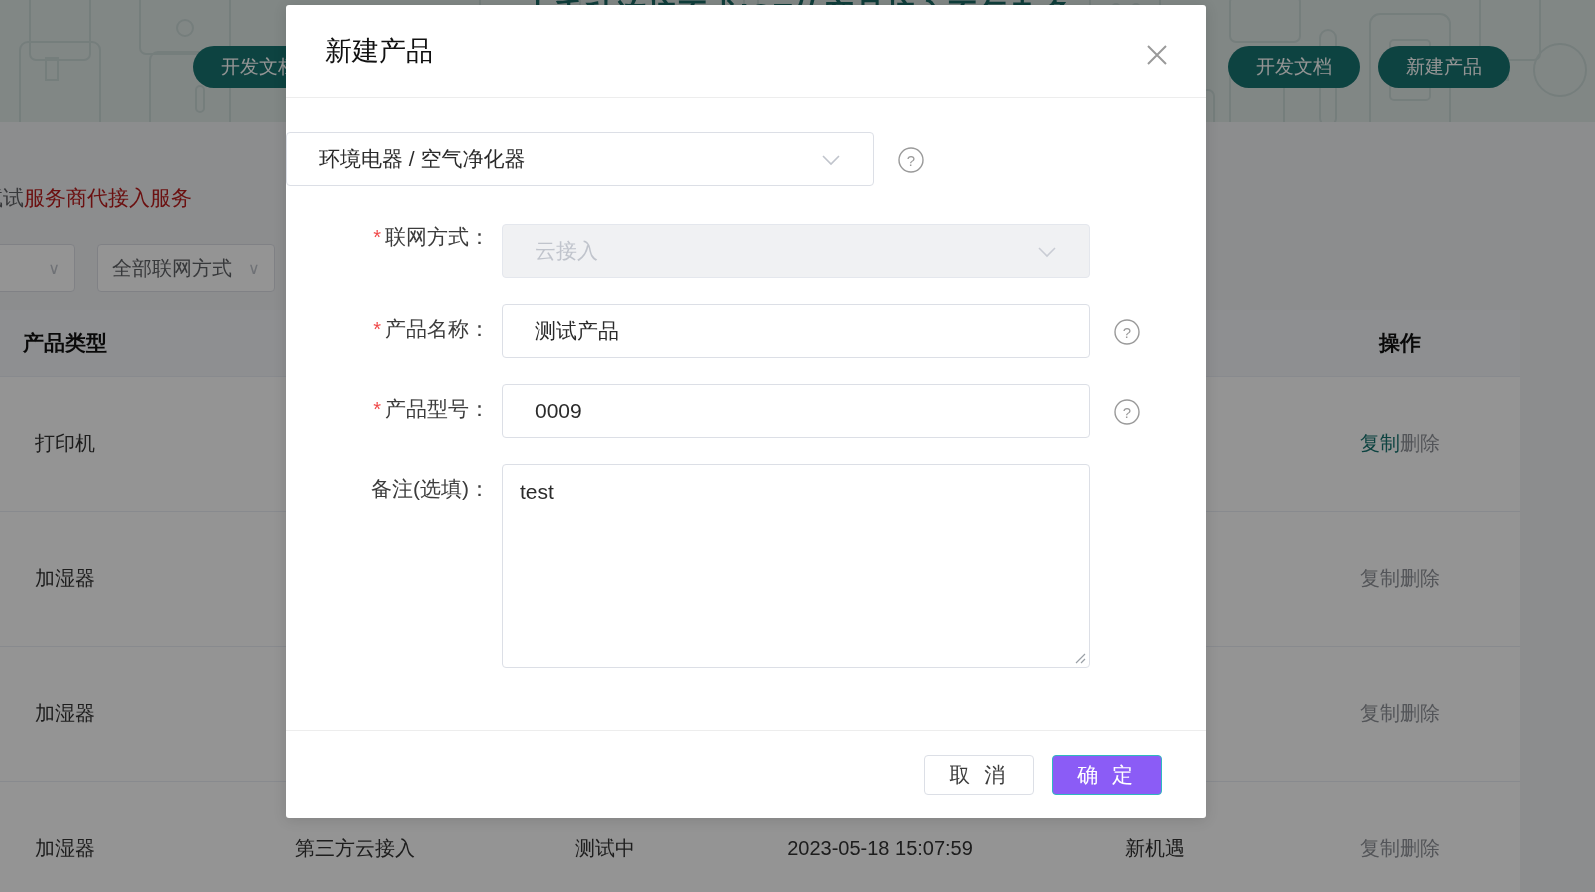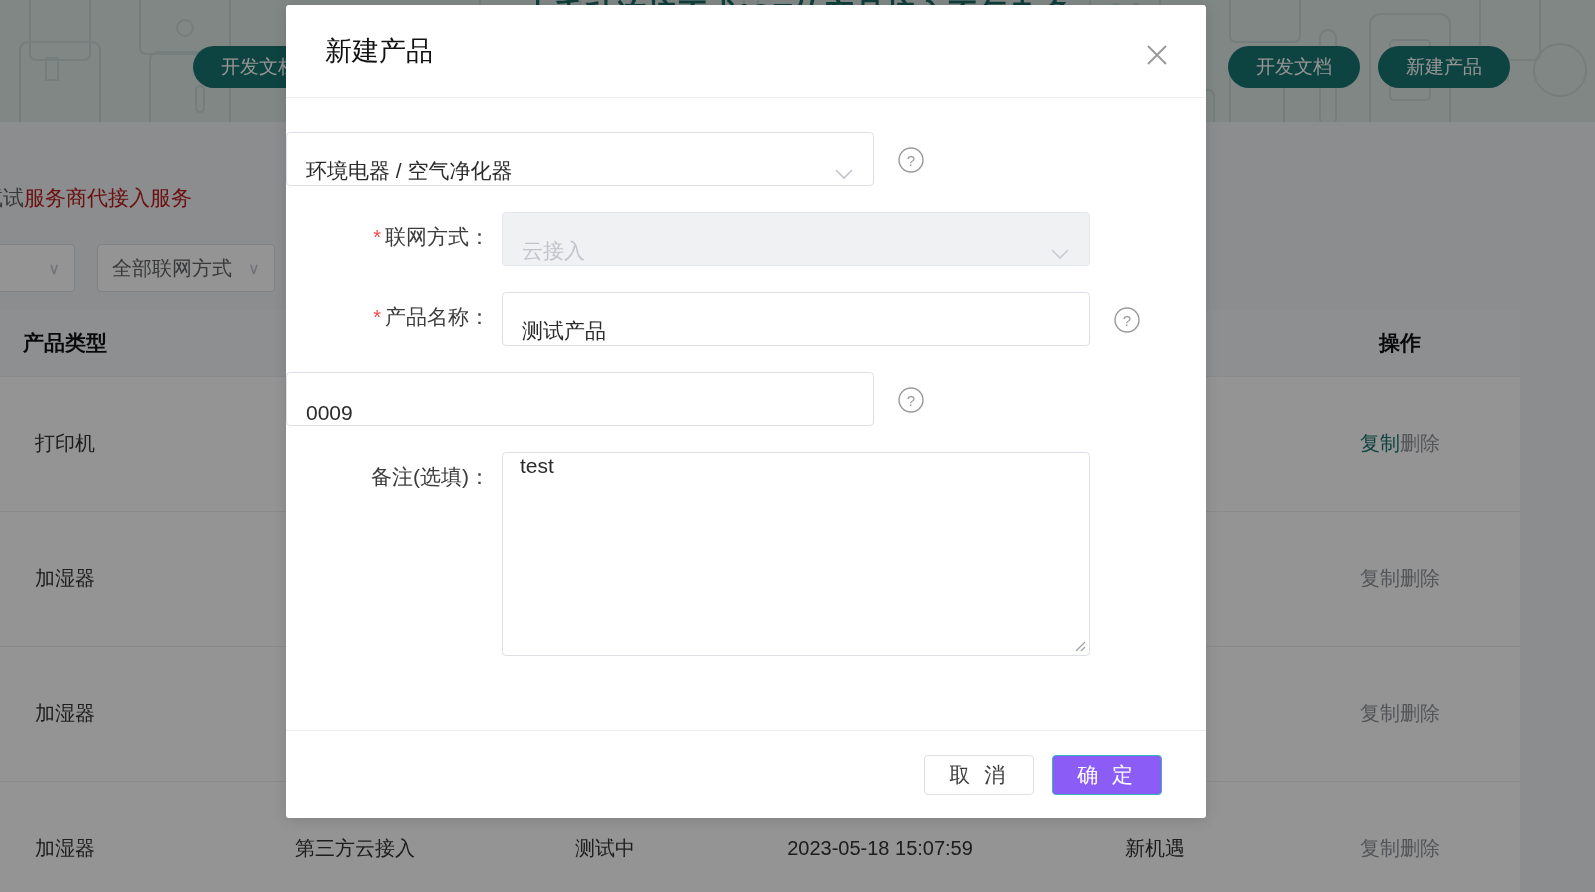--- a/index.html
+++ b/index.html
@@ -123,33 +123,33 @@
   .form-label {
     width: 216px; flex: 0 0 216px;
     text-align: right; padding-right: 12px; padding-top: 11px;
     font-size: 21px; color: #3c3c3c; white-space: nowrap;
   }
   .req-star { color: #f04a4a; font-size: 20px; margin-right: 4px; }
   .field-wrap { position: relative; }
   .input-box {
     width: 588px; height: 54px;
     border: 1px solid #dcdfe6; border-radius: 4px;
-    background: #fff; display: flex; align-items: flex-end;
-    padding: 0 19px; font-size: 21px; color: #2b2b2b;
+    background: #fff; display: flex; align-items: center;
+    padding: 0 32px; font-size: 21px; color: #2b2b2b;
     cursor: text;
   }
   .input-box.select { cursor: pointer; justify-content: space-between; }
   .input-box.disabled {
-    background: #f0f1f3; border-color: #e4e7ed; color: #c0c4cc; cursor: not-allowed;
+    background: #f0f1f3; border-color: #e4e7ed; color: #c0c4cc; cursor: not-allowed; margin-top: 12px;
   }
   .caret-down { color: #c0c4cc; }
   .textarea-box {
     width: 588px; height: 204px;
     border: 1px solid #dcdfe6; border-radius: 4px;
-    background: #fff; padding: 1px 17px;
+    background: #fff; padding: 15px 17px;
     font-size: 21px; color: #2b2b2b; position: relative;
     font-family: "Liberation Sans", "DejaVu Sans", sans-serif;
     cursor: text;
   }
   .resize-grip {
     position: absolute; right: 3px; bottom: 3px;
     width: 14px; height: 14px; color: #9aa0a6;
   }
   .help-icon {
     position: absolute; left: 610px; top: 13px;
@@ -378,20 +378,23 @@
           <div class="help-icon">
             <svg width="30" height="30" viewBox="0 0 30 30">
               <circle cx="15" cy="15" r="12" stroke="#9a9a9a" stroke-width="1.4" fill="none"></circle>
               <text x="15" y="21" text-anchor="middle" font-size="15" fill="#9a9a9a" font-family="Liberation Sans, sans-serif">?</text>
             </svg>
           </div>
         </div>
       </div>
 
       <div class="form-row">
+        <div class="form-label">
+          <span class="req-star">*</span><span>产品型号：</span>
+        </div>
         <div class="field-wrap">
           <div class="input-box">
             <span>0009</span>
           </div>
           <div class="help-icon">
             <svg width="30" height="30" viewBox="0 0 30 30">
               <circle cx="15" cy="15" r="12" stroke="#9a9a9a" stroke-width="1.4" fill="none"></circle>
               <text x="15" y="21" text-anchor="middle" font-size="15" fill="#9a9a9a" font-family="Liberation Sans, sans-serif">?</text>
             </svg>
           </div>

